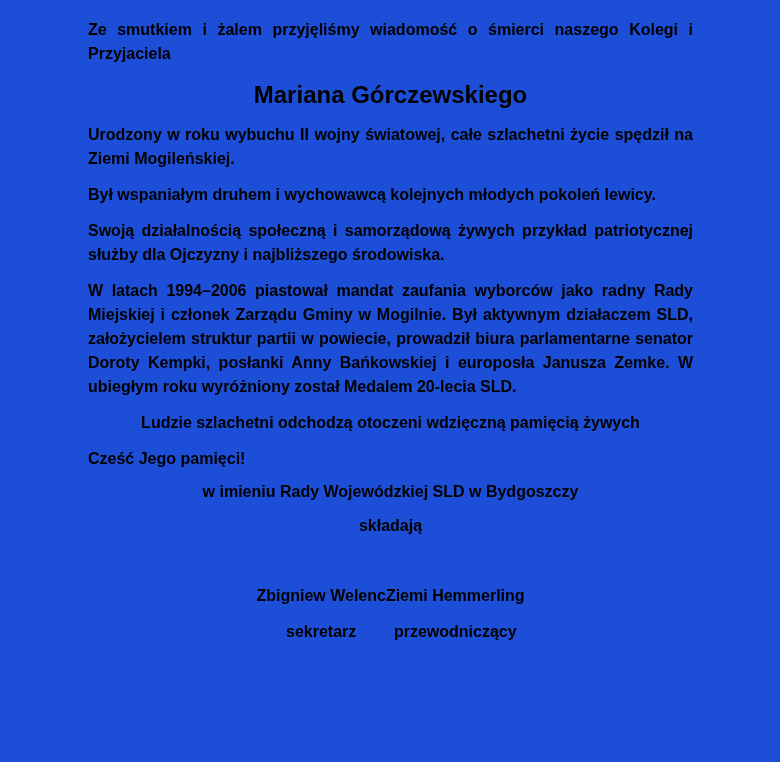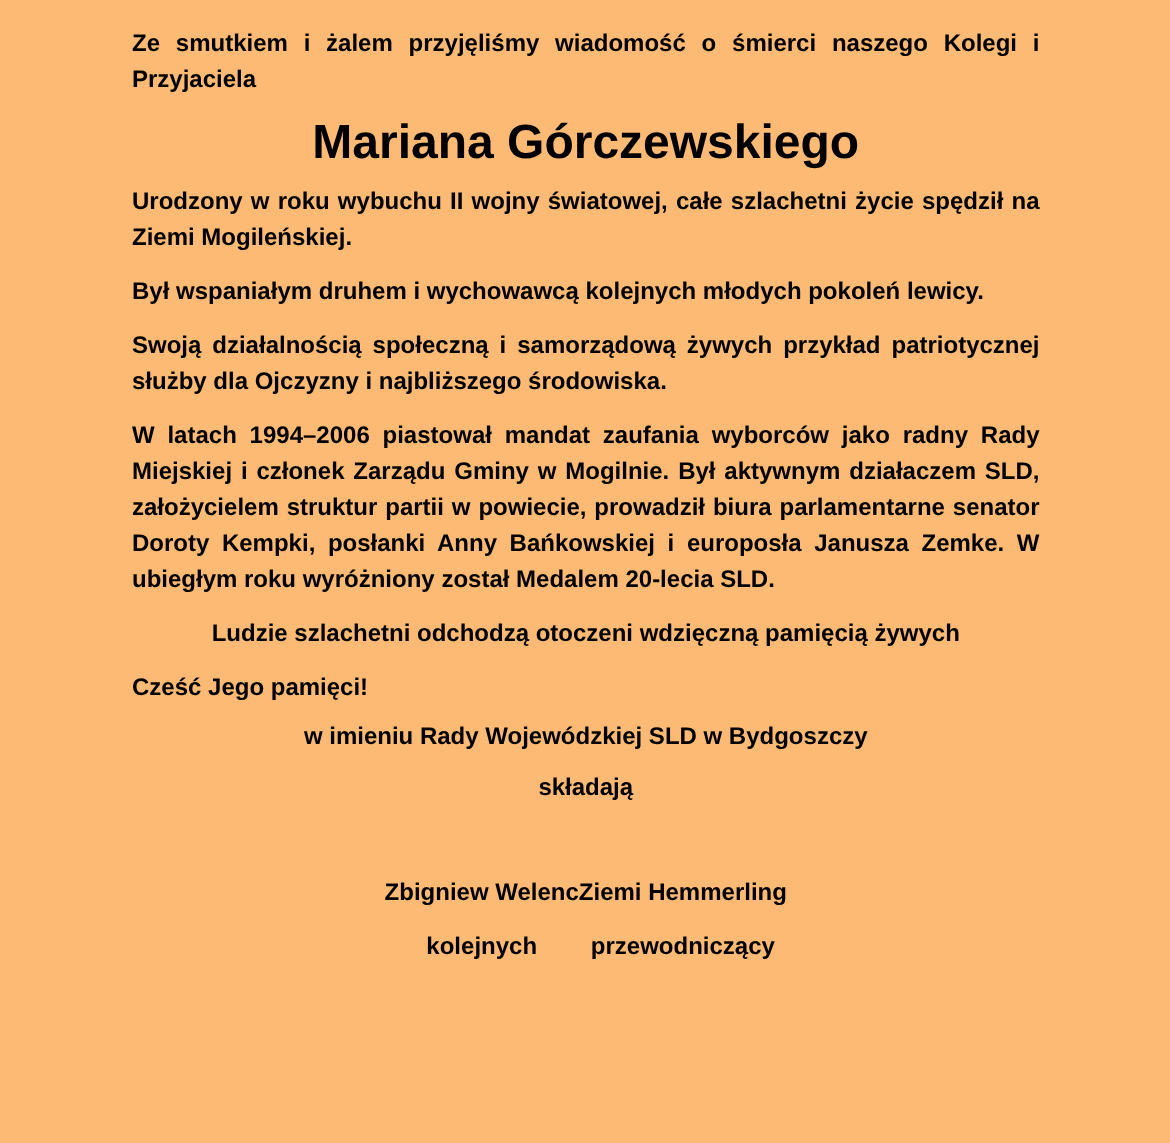--- a/index.html
+++ b/index.html
@@ -6,35 +6,35 @@
     margin: 0;
     padding: 0;
     background: #ffffff;
   }
   .page {
     position: relative;
     width: 780px;
     height: 762px;
     box-sizing: border-box;
     padding: 18px 87px 0 88px;
-    background: #fdba74;
+    background: #1d4ed8;
     color: #000000;
     font-family: "Liberation Sans", "DejaVu Sans", sans-serif;
     font-weight: bold;
     font-size: 16px;
     line-height: 24px;
     overflow: hidden;
   }
   .intro {
     margin: 0 0 13px 0;
     text-align: justify;
   }
   .doc-title {
     margin: 0 0 13px 0;
-    font-size: 32px;
+    font-size: 24px;
     line-height: 31px;
     text-align: center;
     font-weight: bold;
   }
   .para {
     margin: 0 0 12px 0;
     text-align: justify;
   }
   .epitaph {
     margin: 0 0 12px 0;
@@ -87,21 +87,21 @@
   <p class="tribute">Cześć Jego pamięci!</p>
 
   <div class="condolence">
     <p>w imieniu Rady Wojewódzkiej SLD w Bydgoszczy</p>
     <p>składają</p>
   </div>
 
   <div class="signatures">
     <div class="sig-block">
       <p class="sig-name">Zbigniew Welenc</p>
-      <p class="sig-role">kolejnych</p>
+      <p class="sig-role">sekretarz</p>
     </div>
     <div class="sig-block">
       <p class="sig-name">Ziemi Hemmerling</p>
       <p class="sig-role">przewodniczący</p>
     </div>
   </div>
 
 </div>
 
 </body></html>

